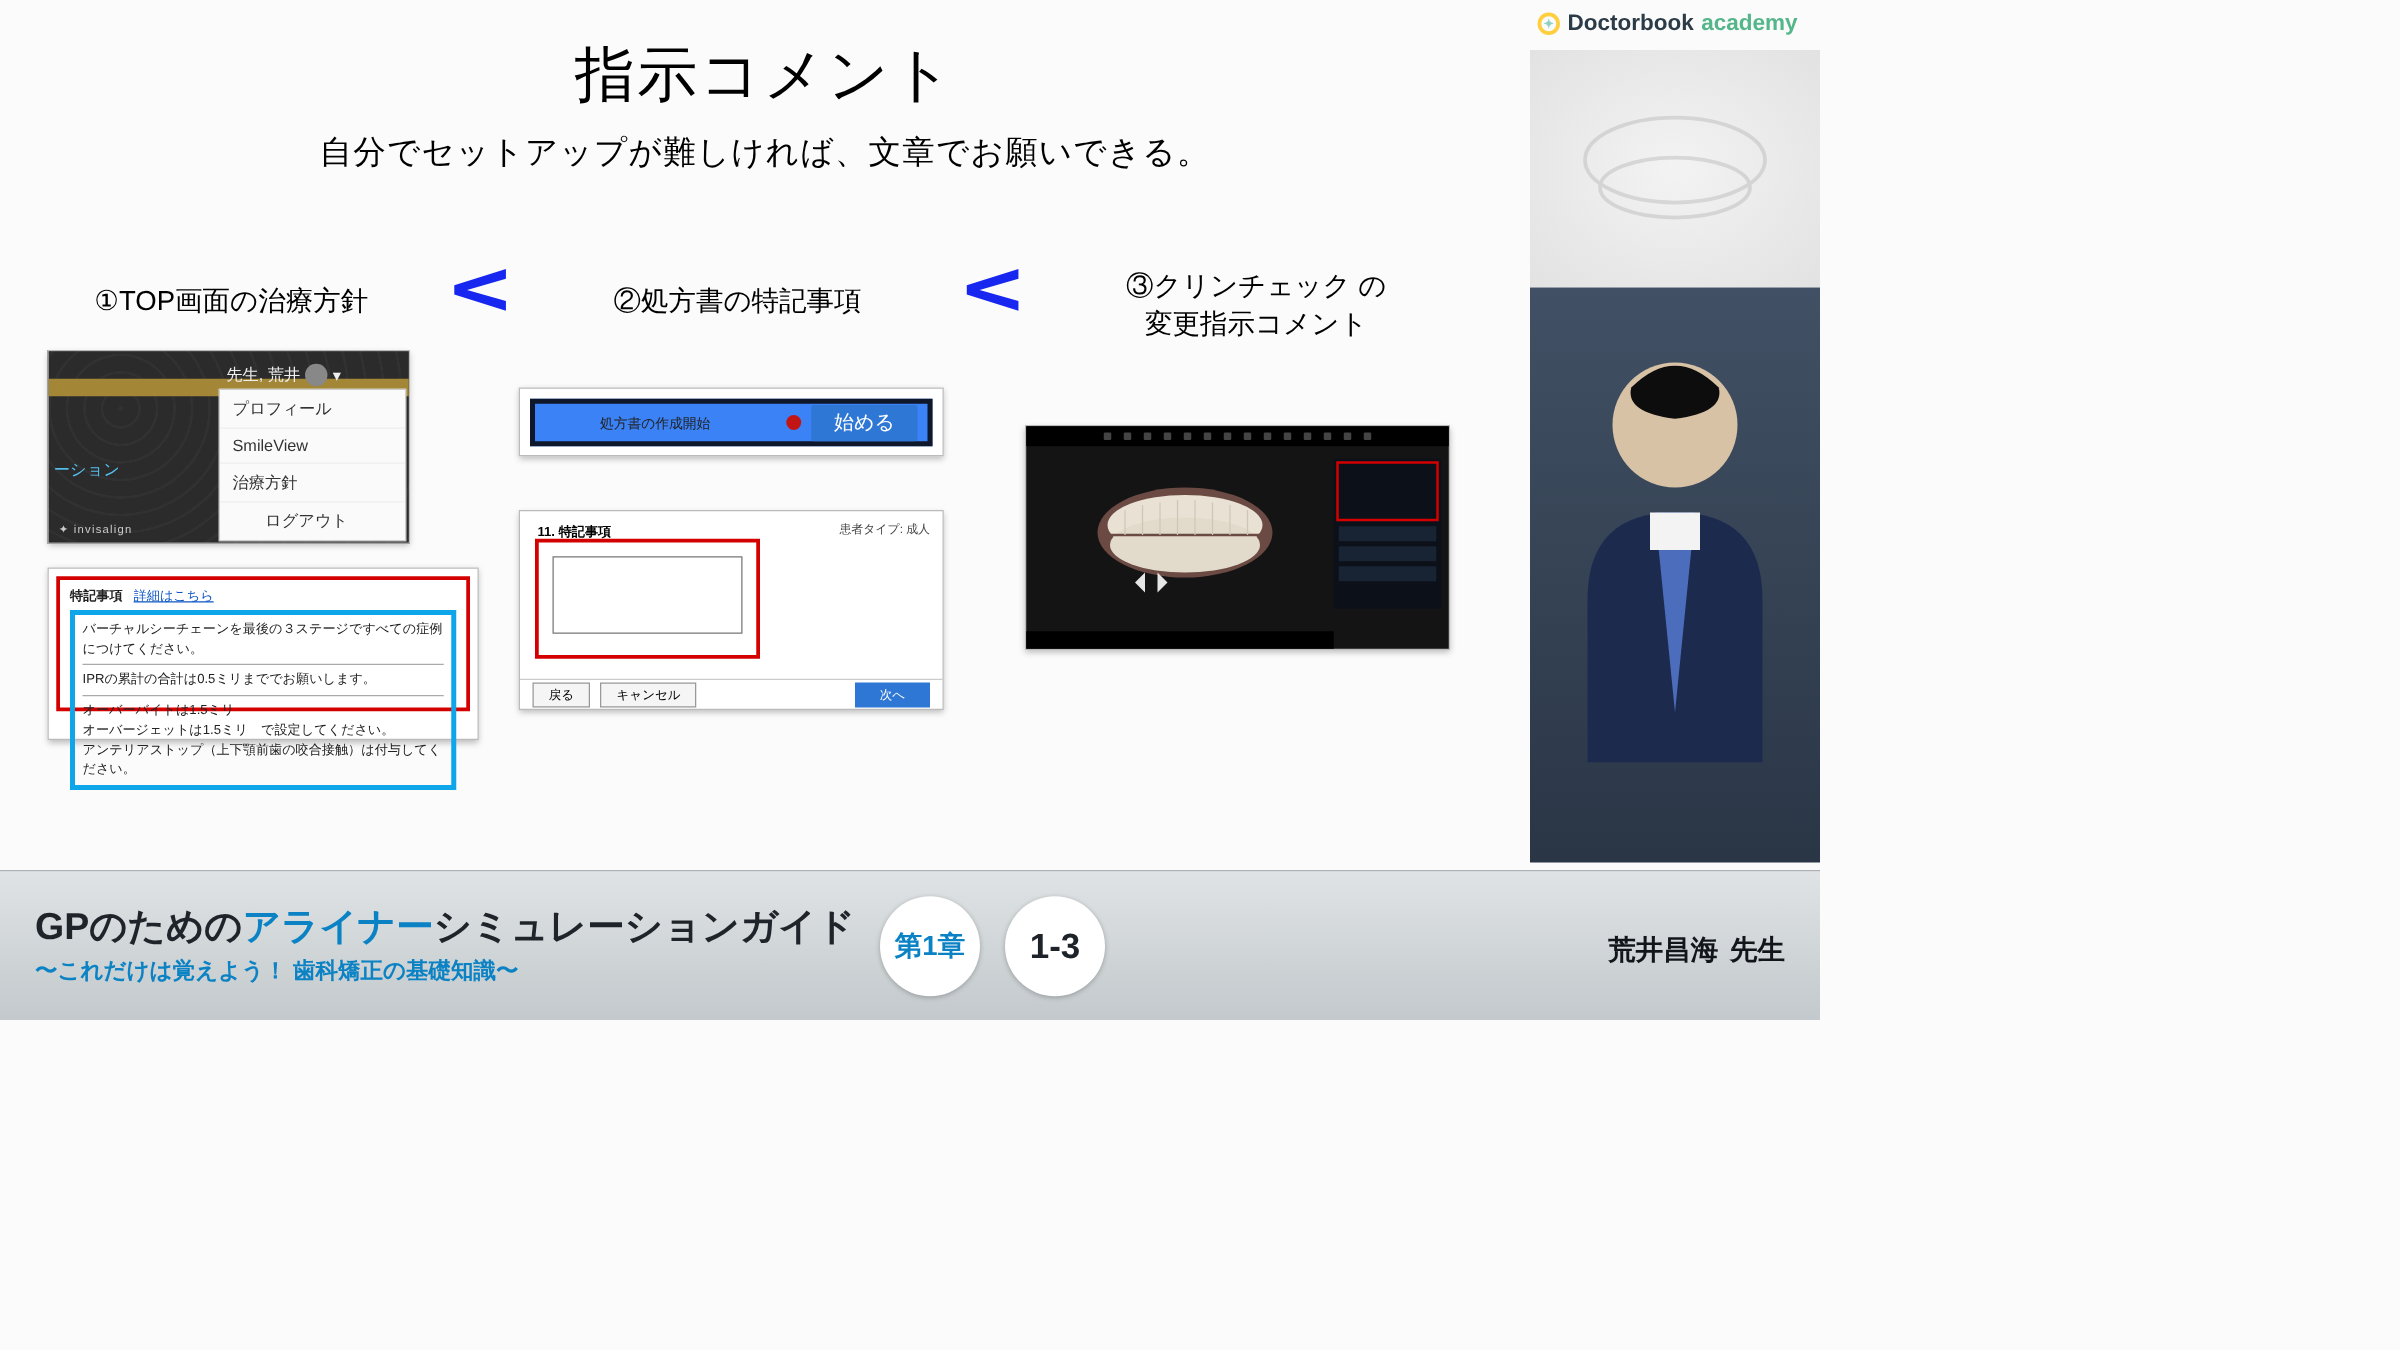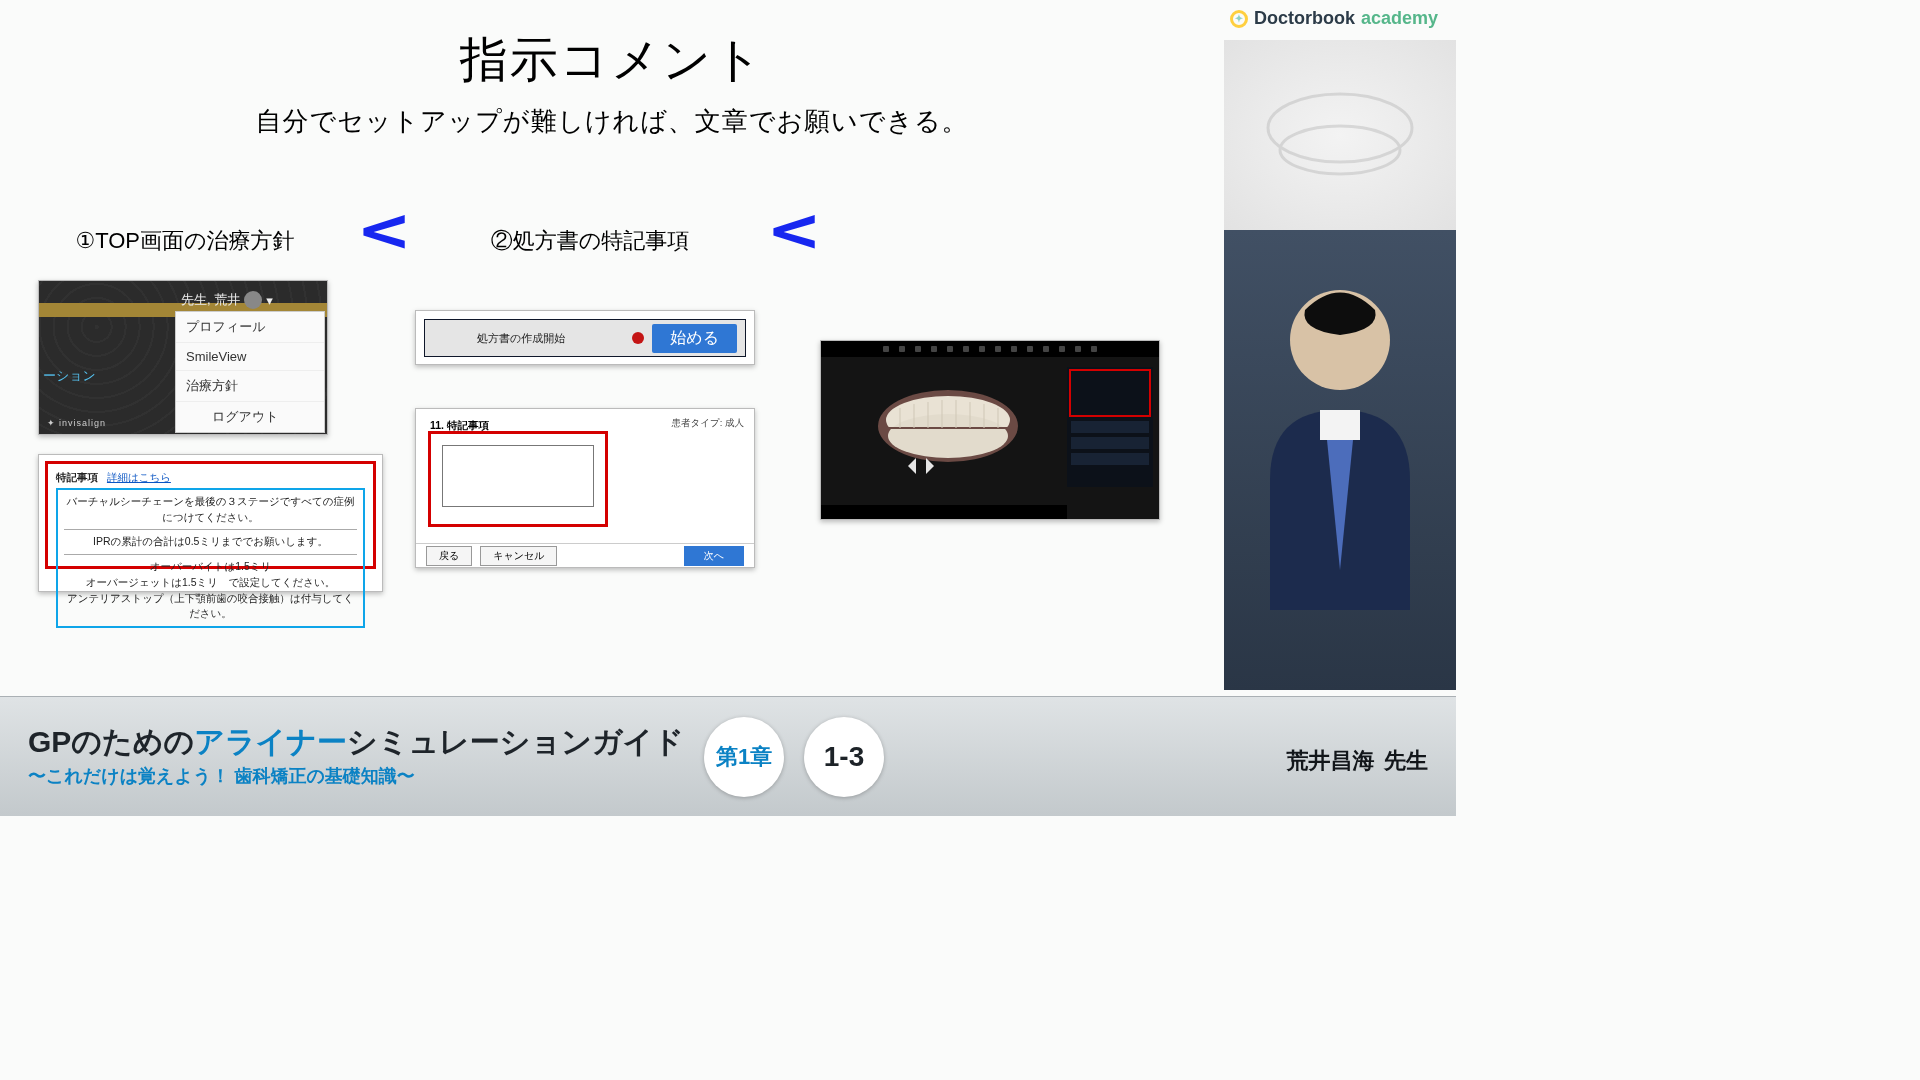--- a/index.html
+++ b/index.html
@@ -42,26 +42,26 @@
   .c1a .dd { position:absolute; left:136px; top:30px; width:150px; background:#fafafa; border:1px solid #ccc; }
   .c1a .dd div { padding:6px 10px; font-size:13px; color:#333; border-bottom:1px solid #eee;}
   .c1a .dd div:last-child{border:none;padding-left:36px;}
   .c1a .corner{position:absolute;left:8px;bottom:6px;font-size:9px;color:#ccc;letter-spacing:1px;}
   .c1a .ribbon{position:absolute;left:4px;top:86px;color:#54c0ee;font-size:13px;}
 
   .c1b { left:38px; top:454px; width:345px; height:138px; }
   .c1b .redbox{ position:absolute; left:6px; top:6px; right:6px; bottom:22px; border:3px solid #d40000; padding:6px 8px; font-size:10.5px; color:#222; line-height:1.5;}
   .c1b .redbox .ttl{font-weight:700;}
   .c1b .redbox .lnk{color:#0b56c4;text-decoration:underline;margin-left:6px;}
-  .c1b .redbox .inner{border:2px solid #0ea5e9;padding:4px 6px;margin-top:2px;text-align:center;}
+  .c1b .redbox .inner{border:4px solid #0ea5e9;padding:4px 6px;margin-top:2px;}
   .c1b .redbox hr{border:none;border-top:1px solid #aaa;margin:4px 0;}
 
   
   .c2a { left:415px; top:310px; width:340px; height:55px; }
-  .c2a .bar{position:absolute;left:8px;top:8px;right:8px;height:38px;background:#e5e5e5;border:1px solid #0f172a;display:flex;align-items:center;}
+  .c2a .bar{position:absolute;left:8px;top:8px;right:8px;height:38px;background:#3b82f6;border:4px solid #0f172a;display:flex;align-items:center;}
   .c2a .txt{font-size:11px;color:#222;margin-left:52px;}
   .c2a .alert{margin-left:auto;width:12px;height:12px;border-radius:50%;background:#c41515;margin-right:8px;}
   .c2a .btn{background:#2f77d4;color:#fff;font-size:16px;padding:4px 18px;border-radius:2px;margin-right:8px;}
 
   .c2b { left:415px; top:408px; width:340px; height:160px; }
   .c2b .meta{position:absolute;right:10px;top:8px;font-size:9.5px;color:#444;}
   .c2b .ti{position:absolute;left:14px;top:10px;font-size:10.5px;font-weight:700;}
   .c2b .redf{position:absolute;left:12px;top:22px;width:180px;height:96px;border:3px solid #d40000;}
   .c2b .ta{position:absolute;left:26px;top:36px;width:152px;height:62px;border:1px solid #777;}
   .c2b .btns{position:absolute;left:0;right:0;bottom:0;height:24px;border-top:1px solid #ccc;display:flex;align-items:center;gap:8px;padding:0 10px;font-size:10px;}
@@ -118,20 +118,22 @@
 
 <div class="slide">
   <div class="slide-title">指示コメント</div>
   <div class="slide-sub">自分でセットアップが難しければ、文章でお願いできる。</div>
 
   <div class="arrow arrow1">&lt;</div>
   <div class="arrow arrow2">&lt;</div>
 
   <div class="heading h2">②処方書の特記事項</div>
   <div class="heading h1">①TOP画面の治療方針</div>
+  <div class="heading h3" style="white-space:pre-line;">③クリンチェック の
+変更指示コメント</div>
 
   <div class="shot c1a">
     <div class="topo"></div>
       <div class="stripe"></div>
     <div class="dd-label">
       <span>先生, 荒井</span>
       <span class="av"></span>
       <span>▾</span>
     </div>
     <div class="ribbon">ーション</div>

